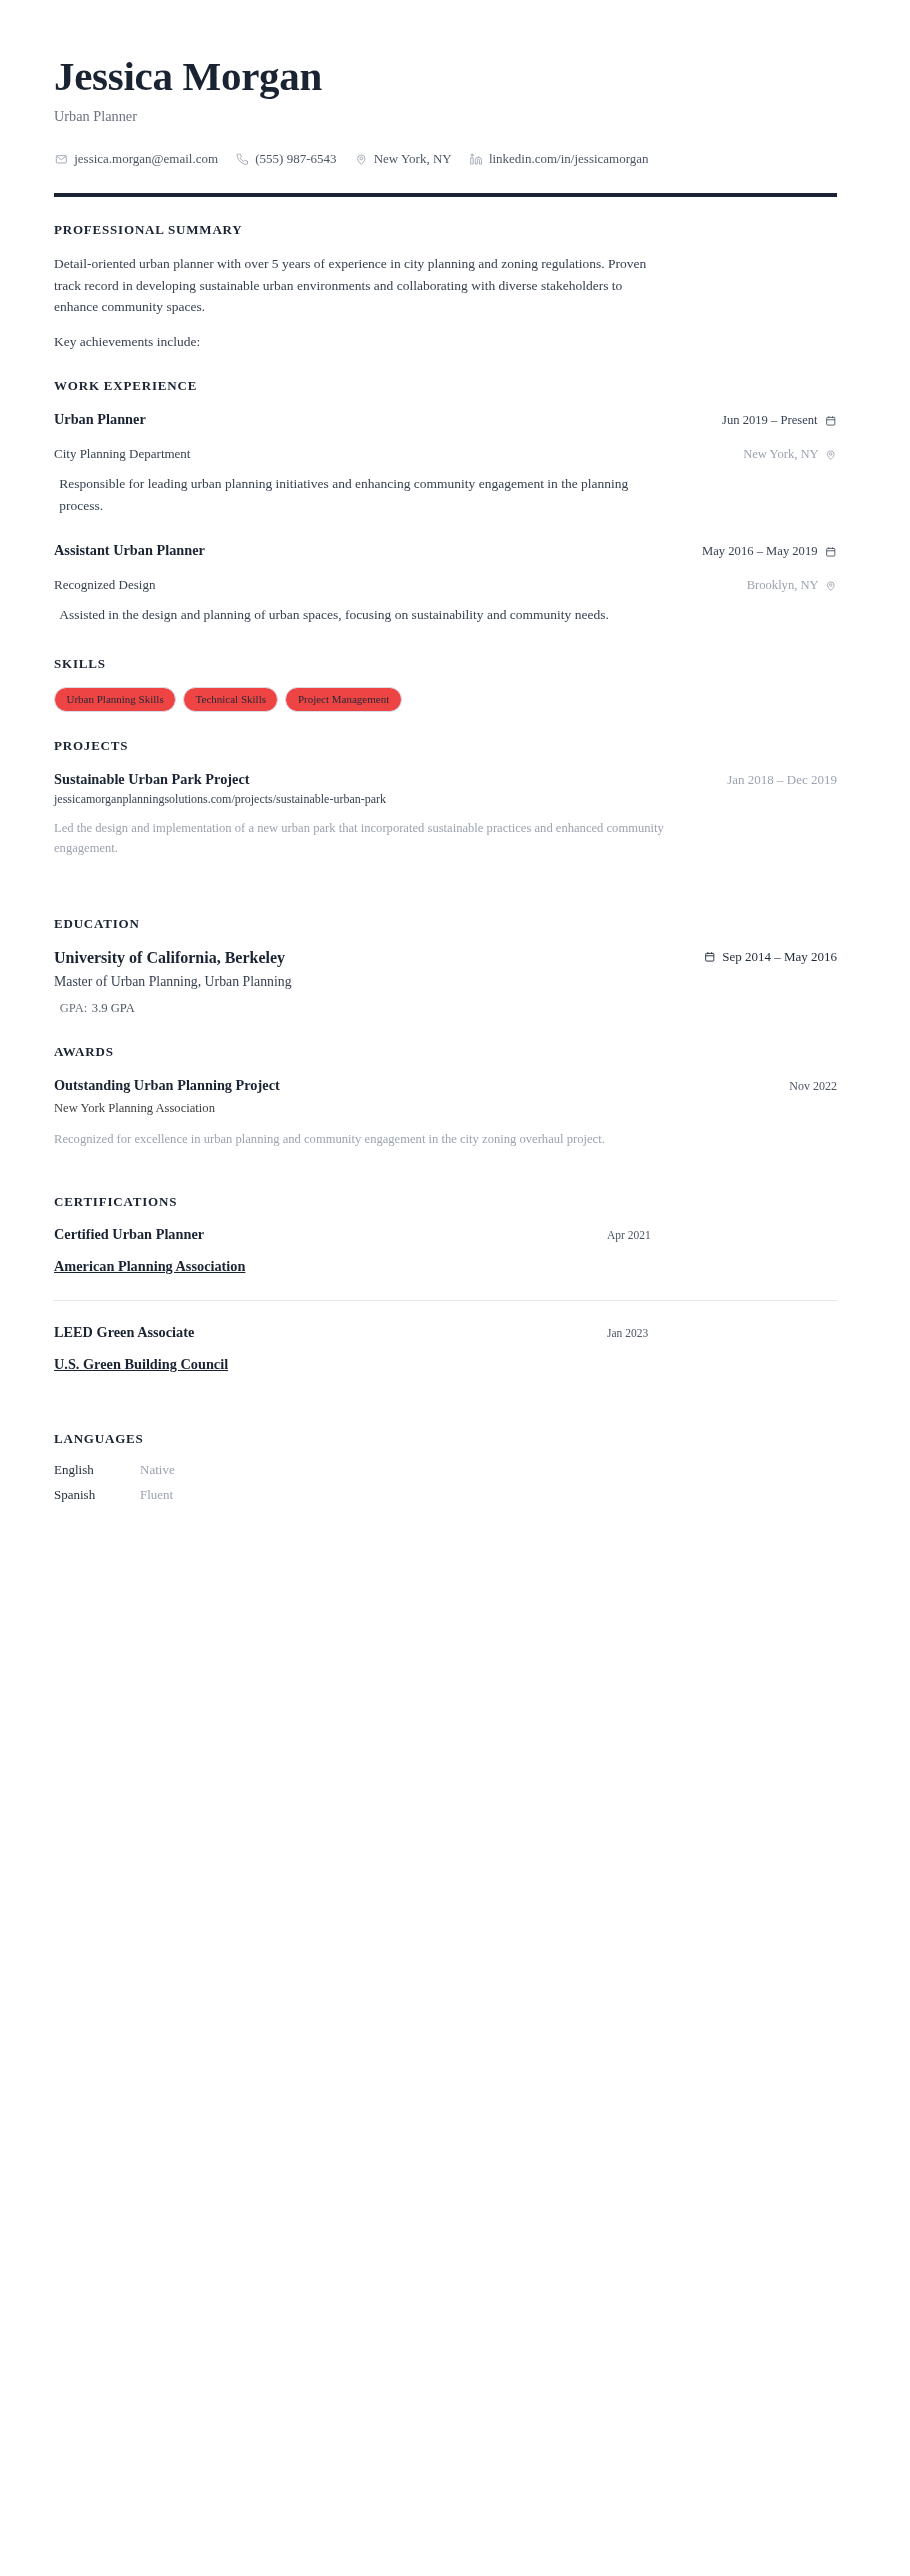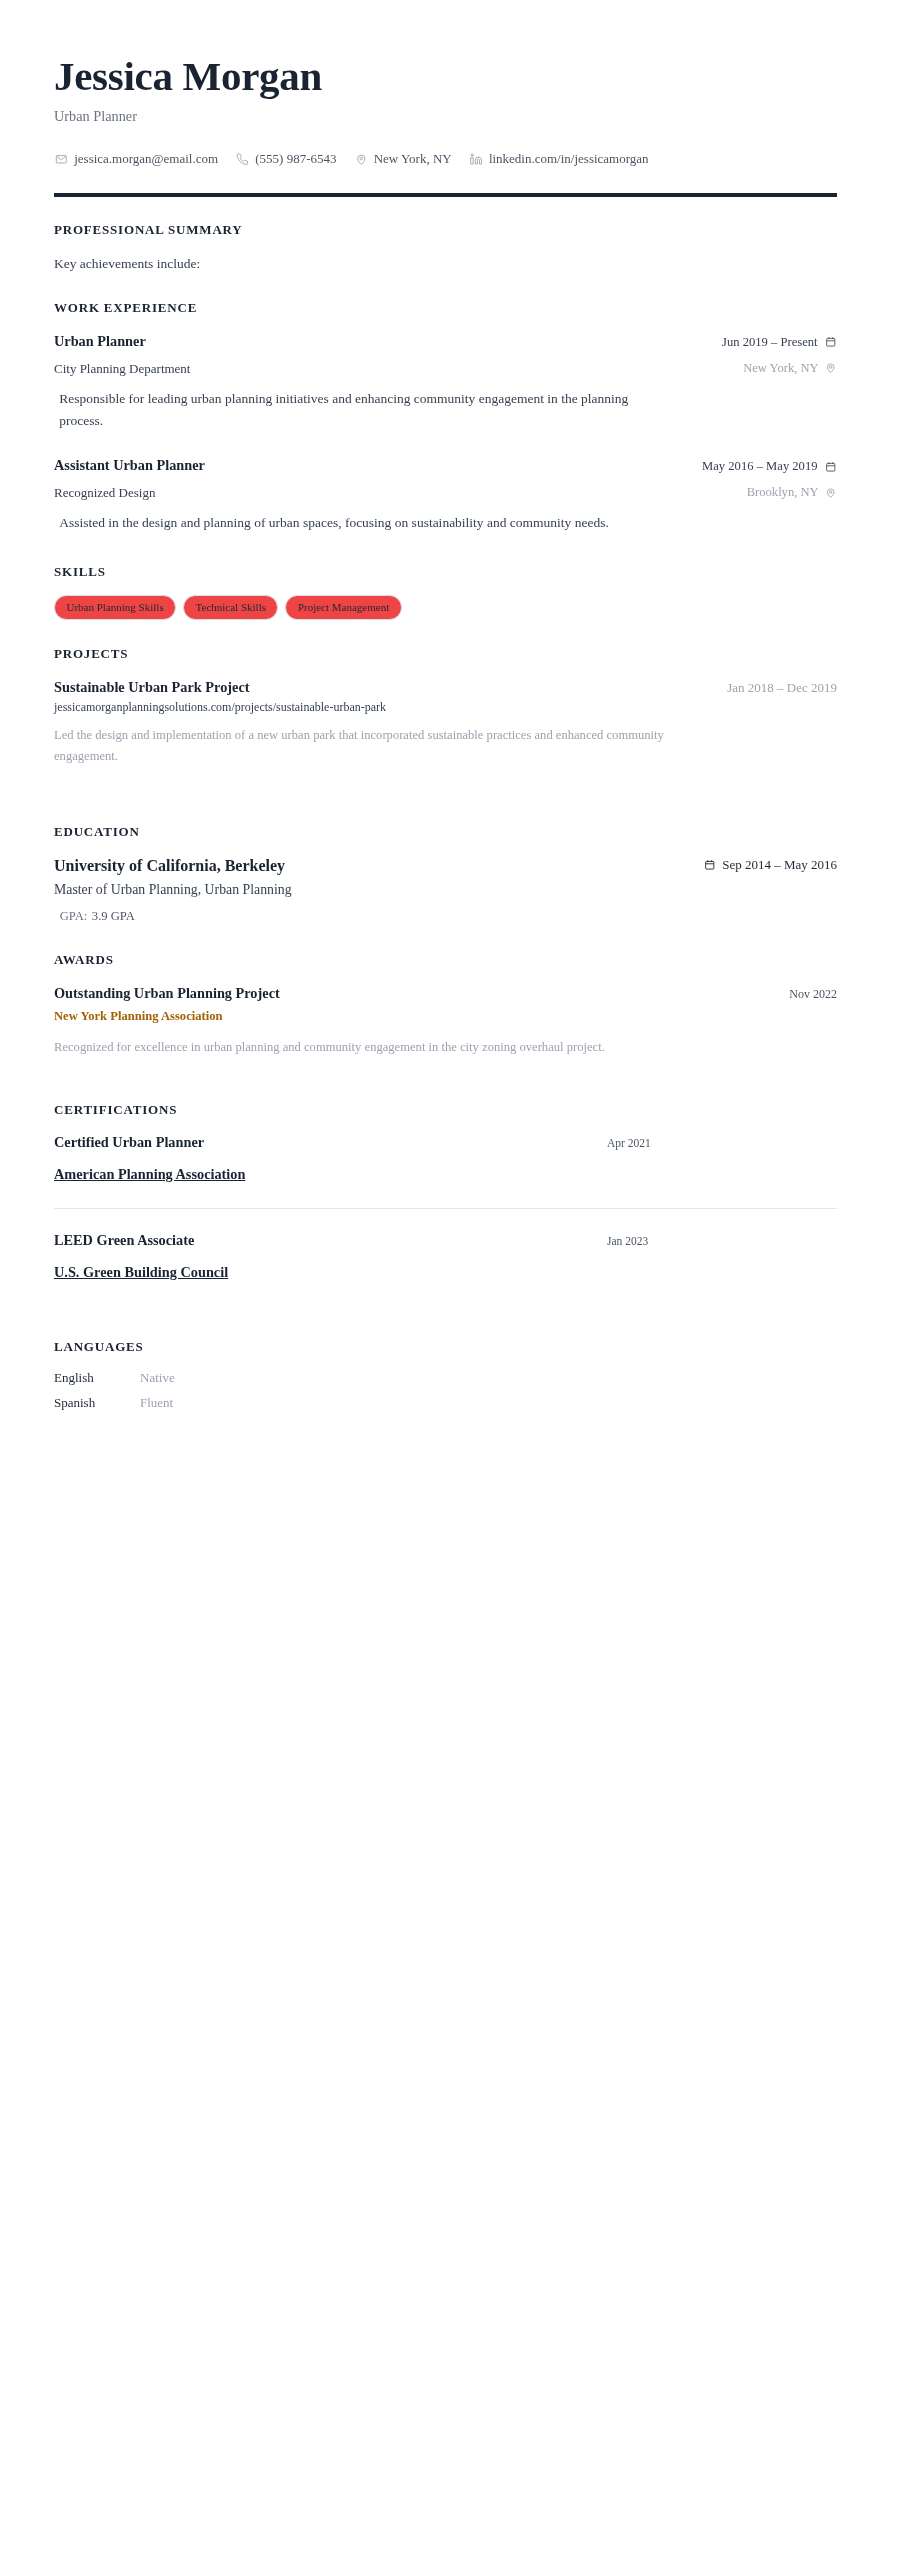--- a/index.html
+++ b/index.html
@@ -132,23 +132,23 @@
     align-items: center;
     justify-content: center;
     color: #4b5563;
     flex: none;
   }
   .entry-meta .ico svg { display: block; }
 
   .entry-subrow {
     display: flex;
     justify-content: space-between;
-    align-items: flex-start;
+    align-items: flex-end;
     width: 783px;
-    margin-top: 11px;
+    margin-top: 18px;
   }
 
   .entry-org {
     font-size: 13px;
     color: #374151;
   }
 
   .entry-loc {
     display: flex;
     align-items: center;
@@ -256,23 +256,22 @@
   .edu-gpa .gpa-val { color: #4b5563; margin-left: 4.6px; }
 
   
   .award-date {
     font-size: 12px;
     color: #4b5563;
     white-space: nowrap;
   }
   .award-org {
     font-size: 12.6px;
-    color: #a16207;
+    color: #404040;
     margin-top: 6.9px;
-    font-weight: bold;
   }
 
   
   .cert-block { margin-top: 16px; }
   .cert-grid {
     display: grid;
     grid-template-columns: 553px auto;
     align-items: baseline;
     width: 783px;
   }
@@ -374,20 +373,21 @@
           <span>linkedin.com/in/jessicamorgan</span>
         </div>
 
       </div>
 
       <div class="rule-major"></div>
     </div>
 
     <div class="section">
       <div class="section-title">PROFESSIONAL SUMMARY</div>
+      <div class="para">Detail-oriented urban planner with over 5 years of experience in city planning and zoning regulations. Proven track record in developing sustainable urban environments and collaborating with diverse stakeholders to enhance community spaces.</div>
       <div class="para">Key achievements include:</div>
     </div>
 
     <div class="section">
       <div class="section-title">WORK EXPERIENCE</div>
 
       <div class="entry">
         <div class="entry-row">
           <div class="entry-title">Urban Planner</div>
           <div class="entry-meta">

